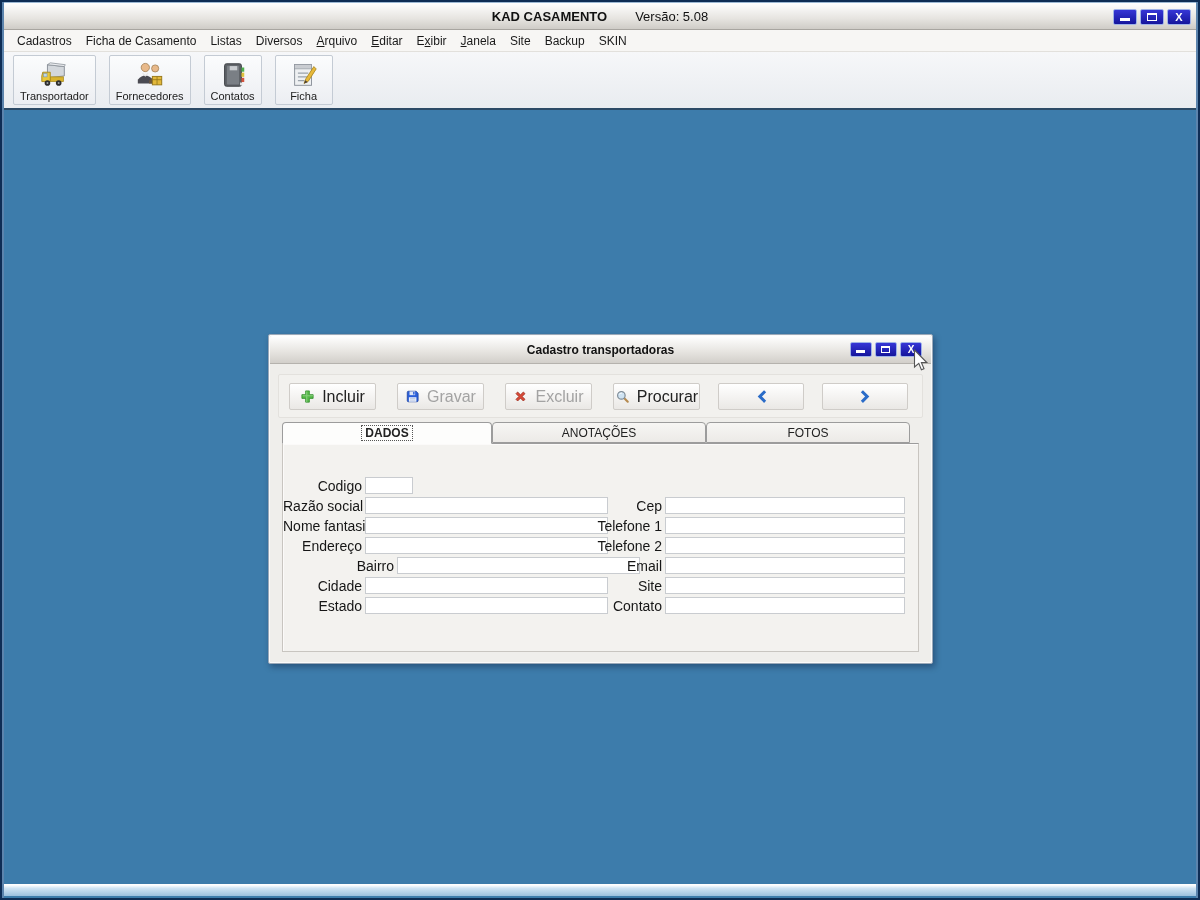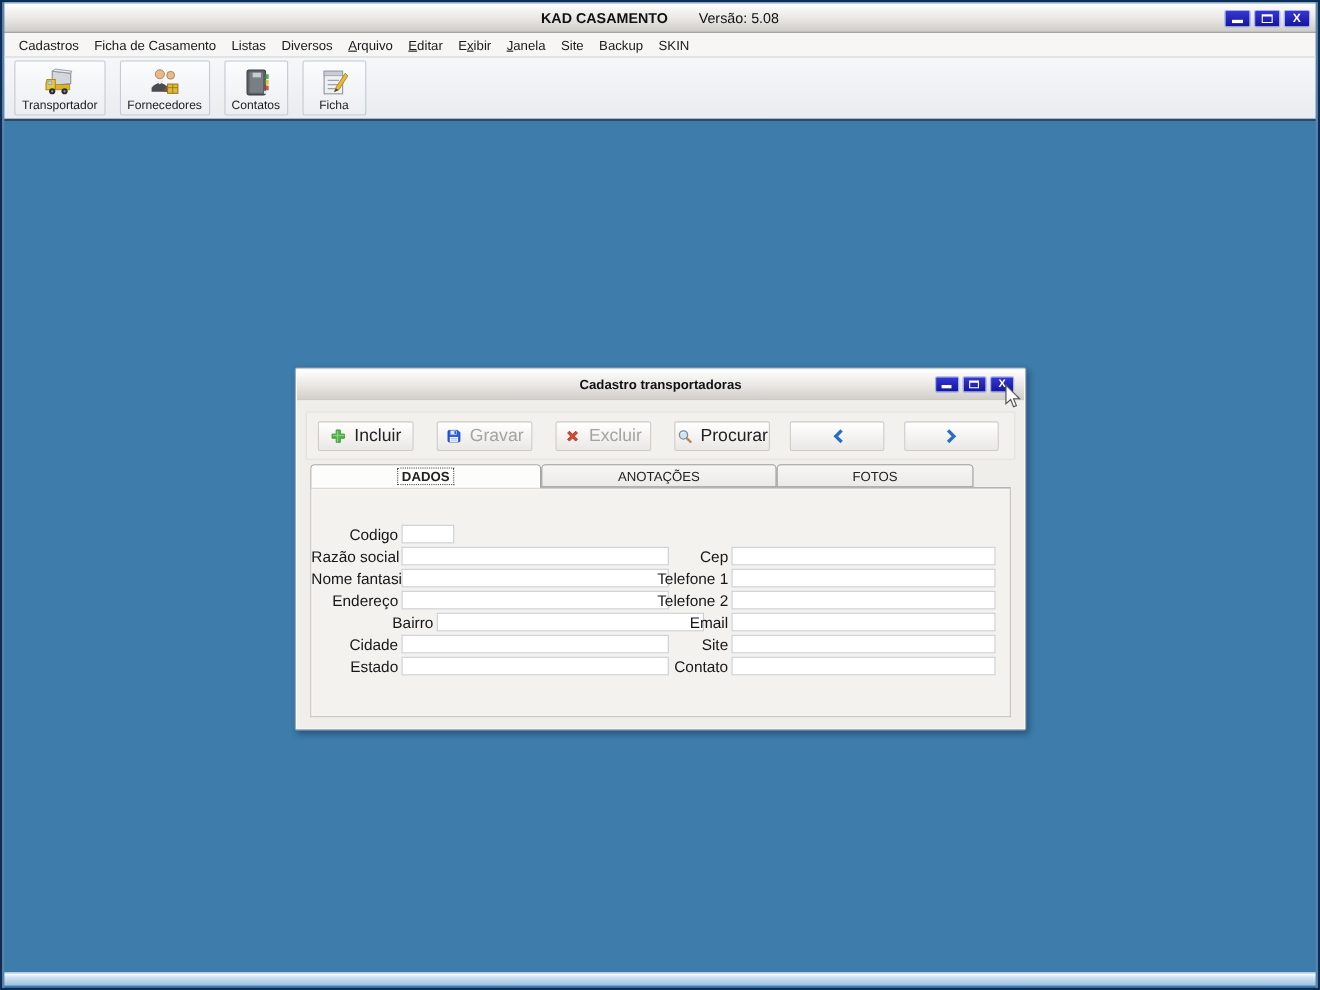--- a/index.html
+++ b/index.html
@@ -237,21 +237,21 @@
   </svg>
             </div>
           </div>
         <div id="dlg-tabs">
             <div class="tab active" style="left: 12px; width: 210px;">
               <span class="tab-label">DADOS</span>
             </div>
             <div class="tab" style="left: 222px; width: 214px;">
               <span class="tab-label">ANOTAÇÕES</span>
             </div>
-            <div class="tab" style="left: 436px; width: 179px;">
+            <div class="tab" style="left: 436px; width: 204px;">
               <span class="tab-label">FOTOS</span>
             </div>
           </div>
         <div class="content" id="form-content">
             <div class="frow" style="top: 33px; left: 0px;">
               <span class="flabel" style="width: 79px;">Codigo</span>
               <input class="finput" value="" style="margin-left: 3px; width: 48px;">
             </div>
             <div class="frow" style="top: 53px; left: 0px;">
               <span class="flabel" style="width: 79px;">Razão social</span>

